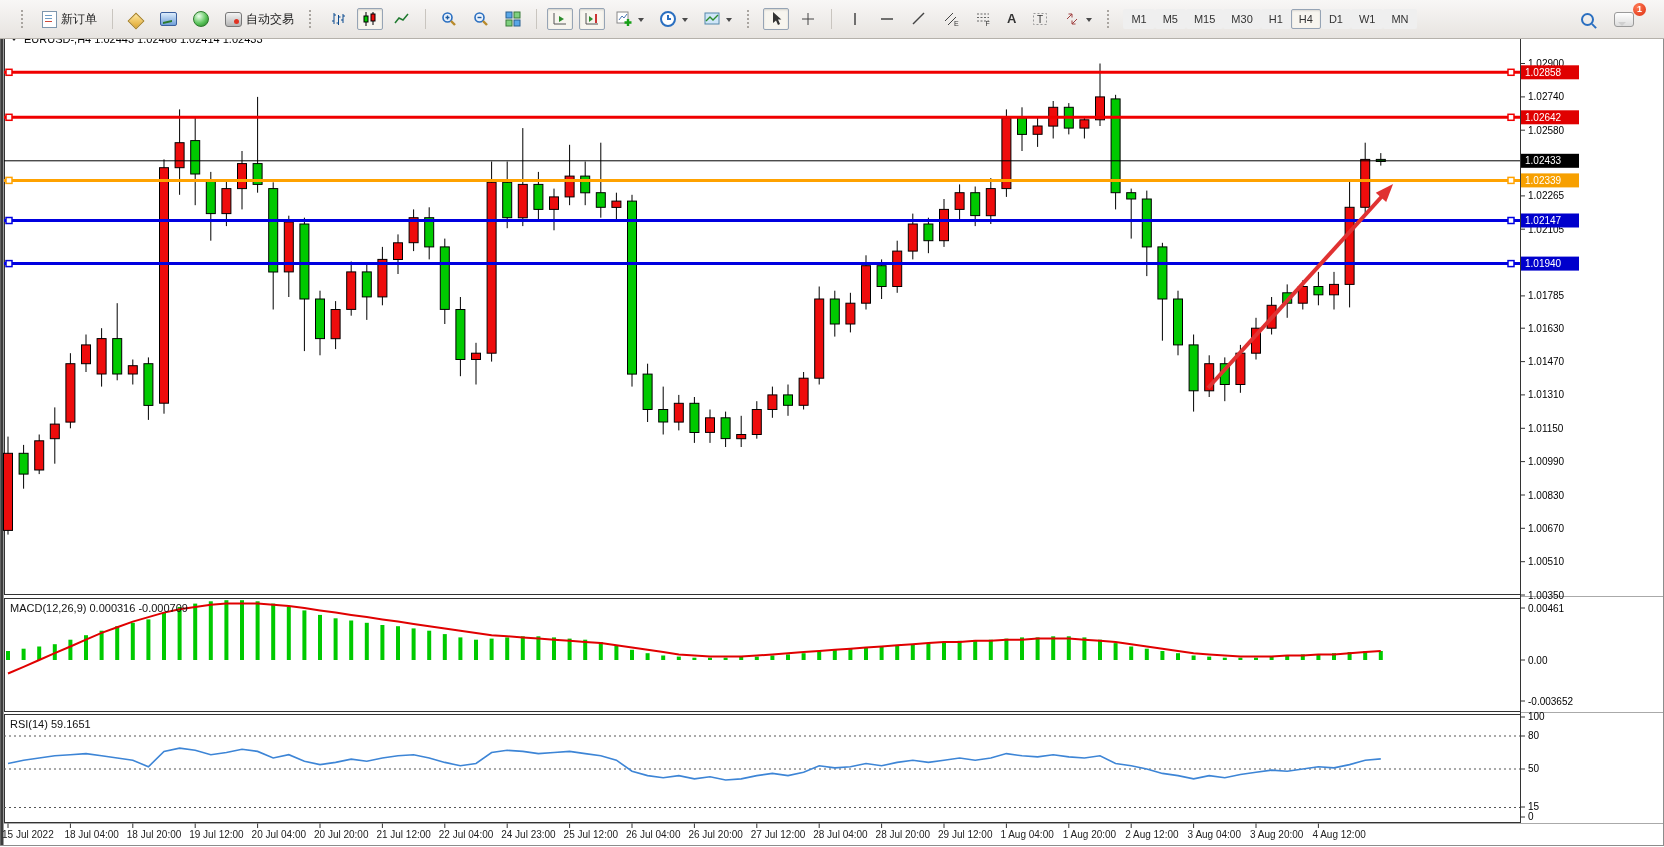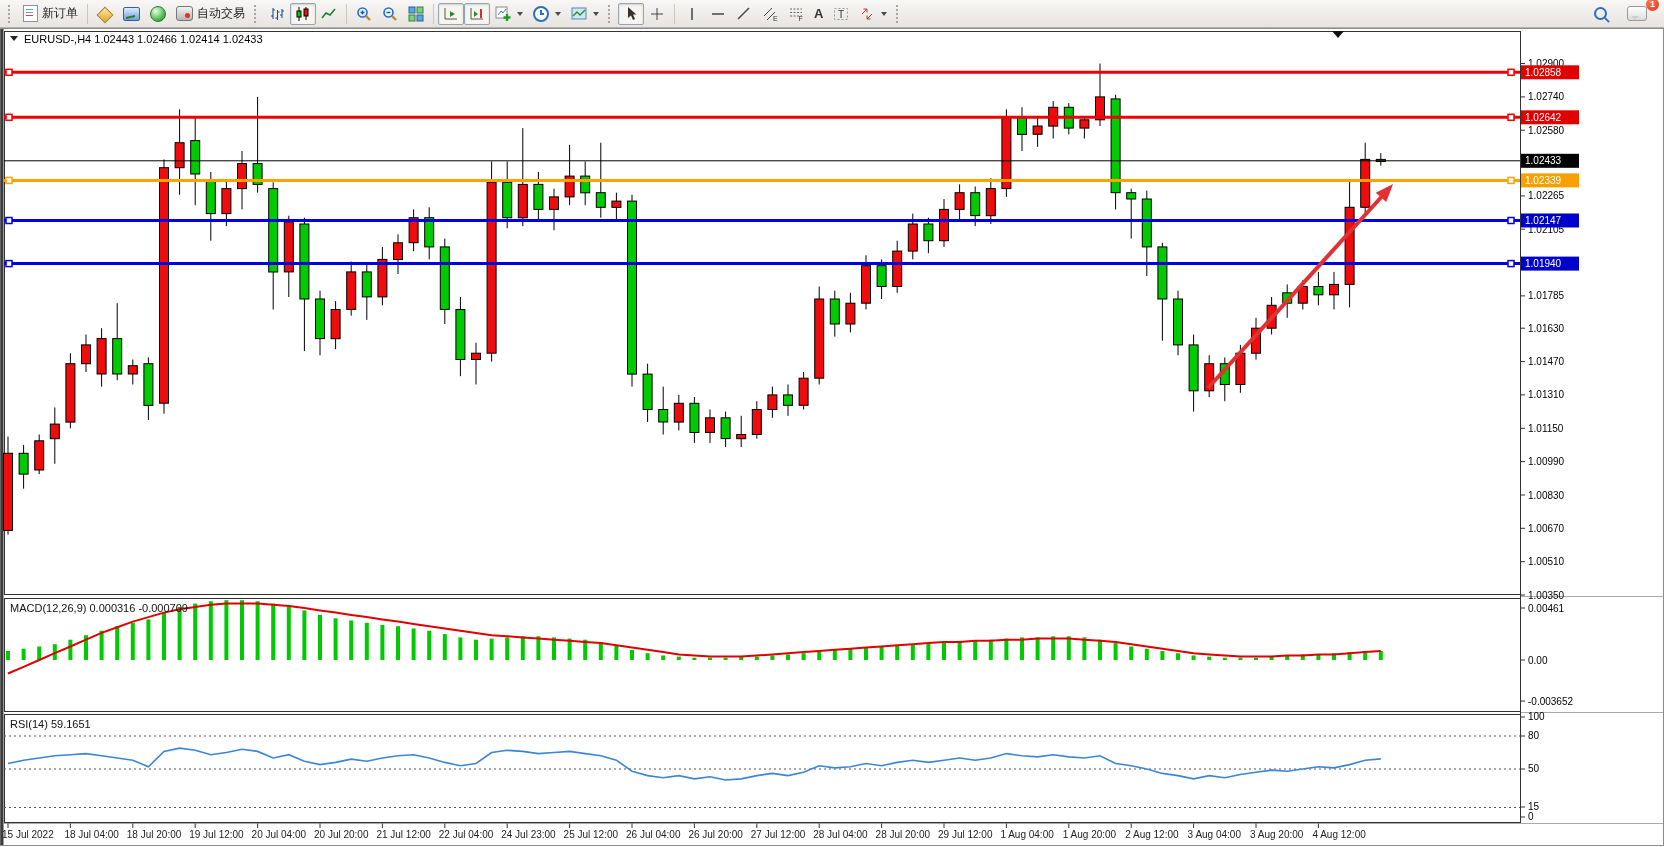--- a/index.html
+++ b/index.html
@@ -1,21 +1,21 @@
 <!DOCTYPE html>
 <html><head>
 <meta charset="utf-8">
 <style>
   html,body{margin:0;padding:0}
   body{width:1664px;height:847px;position:relative;overflow:hidden;background:#fff;
        font-family:"Liberation Sans",sans-serif;-webkit-font-smoothing:antialiased}
   
-  .toolbar{position:absolute;top:0;left:0;width:1664px;height:28px;box-sizing:border-box;
+  .toolbar{position:absolute;top:0;left:0;width:1664px;height:39px;box-sizing:border-box;
     background:linear-gradient(#f8f7f6,#e7e4e0);border-bottom:1px solid #b5b1ab;
-    display:flex;align-items:center;padding:0 4px;gap:0;z-index:5}
+    display:flex;align-items:center;padding:0 17px;gap:6px;z-index:5}
   .tb-btn{display:inline-flex;align-items:center;gap:4px;height:22px;padding:0 4px;
     border:1px solid transparent;border-radius:2px;background:transparent;font-size:12px;color:#222;
     font-family:"Liberation Sans",sans-serif}
   .tb-btn.pressed{border-color:#96a4b5;background:#f7f5ef;box-shadow:inset 0 1px 2px rgba(0,0,0,.15)}
   .grip{width:4px;height:18px;margin:0 4px;border-left:2px dotted #a9a5a0}
   .vsep{width:1px;height:20px;background:#c9c5bf;margin:0 4px}
   .caret{width:0;height:0;border:3px solid transparent;border-top:4px solid #4a4a4a;margin:4px 0 0 2px}
   .tf{font-size:11px;color:#333;padding:3px 7px;border:1px solid transparent;border-radius:2px}
   .tf.pressed{border-color:#96a4b5;background:#f7f5ef;box-shadow:inset 0 1px 2px rgba(0,0,0,.12)}
   .tb-right{margin-left:auto;display:flex;align-items:center;gap:10px;padding-right:8px}
@@ -204,20 +204,31 @@
       </svg>
     </button>
   <button class="tb-btn">
     <svg width="16" height="16">
       <path d="M3 8L8 3M8 3H4.5M8 3v3.5M13 8l-5 5M8 13h3.5M8 13V9.5" stroke="#a04040" fill="none"></path>
       </svg>
     <span class="caret"></span>
     </button>
 
   <span class="grip"></span>
+  <div id="tf-group" style="display:flex;align-items:center">
+      <button class="tf">M1</button>
+      <button class="tf">M5</button>
+      <button class="tf">M15</button>
+      <button class="tf">M30</button>
+      <button class="tf">H1</button>
+      <button class="tf pressed">H4</button>
+      <button class="tf">D1</button>
+      <button class="tf">W1</button>
+      <button class="tf">MN</button>
+    </div>
 
   <div class="tb-right">
     <button class="tb-btn">
       <span class="ic i-mag"></span>
       </button>
     <button class="tb-btn" style="position:relative">
       <span class="ic i-chat"></span>
       <span class="badge">1</span>
     </button>
   </div>

